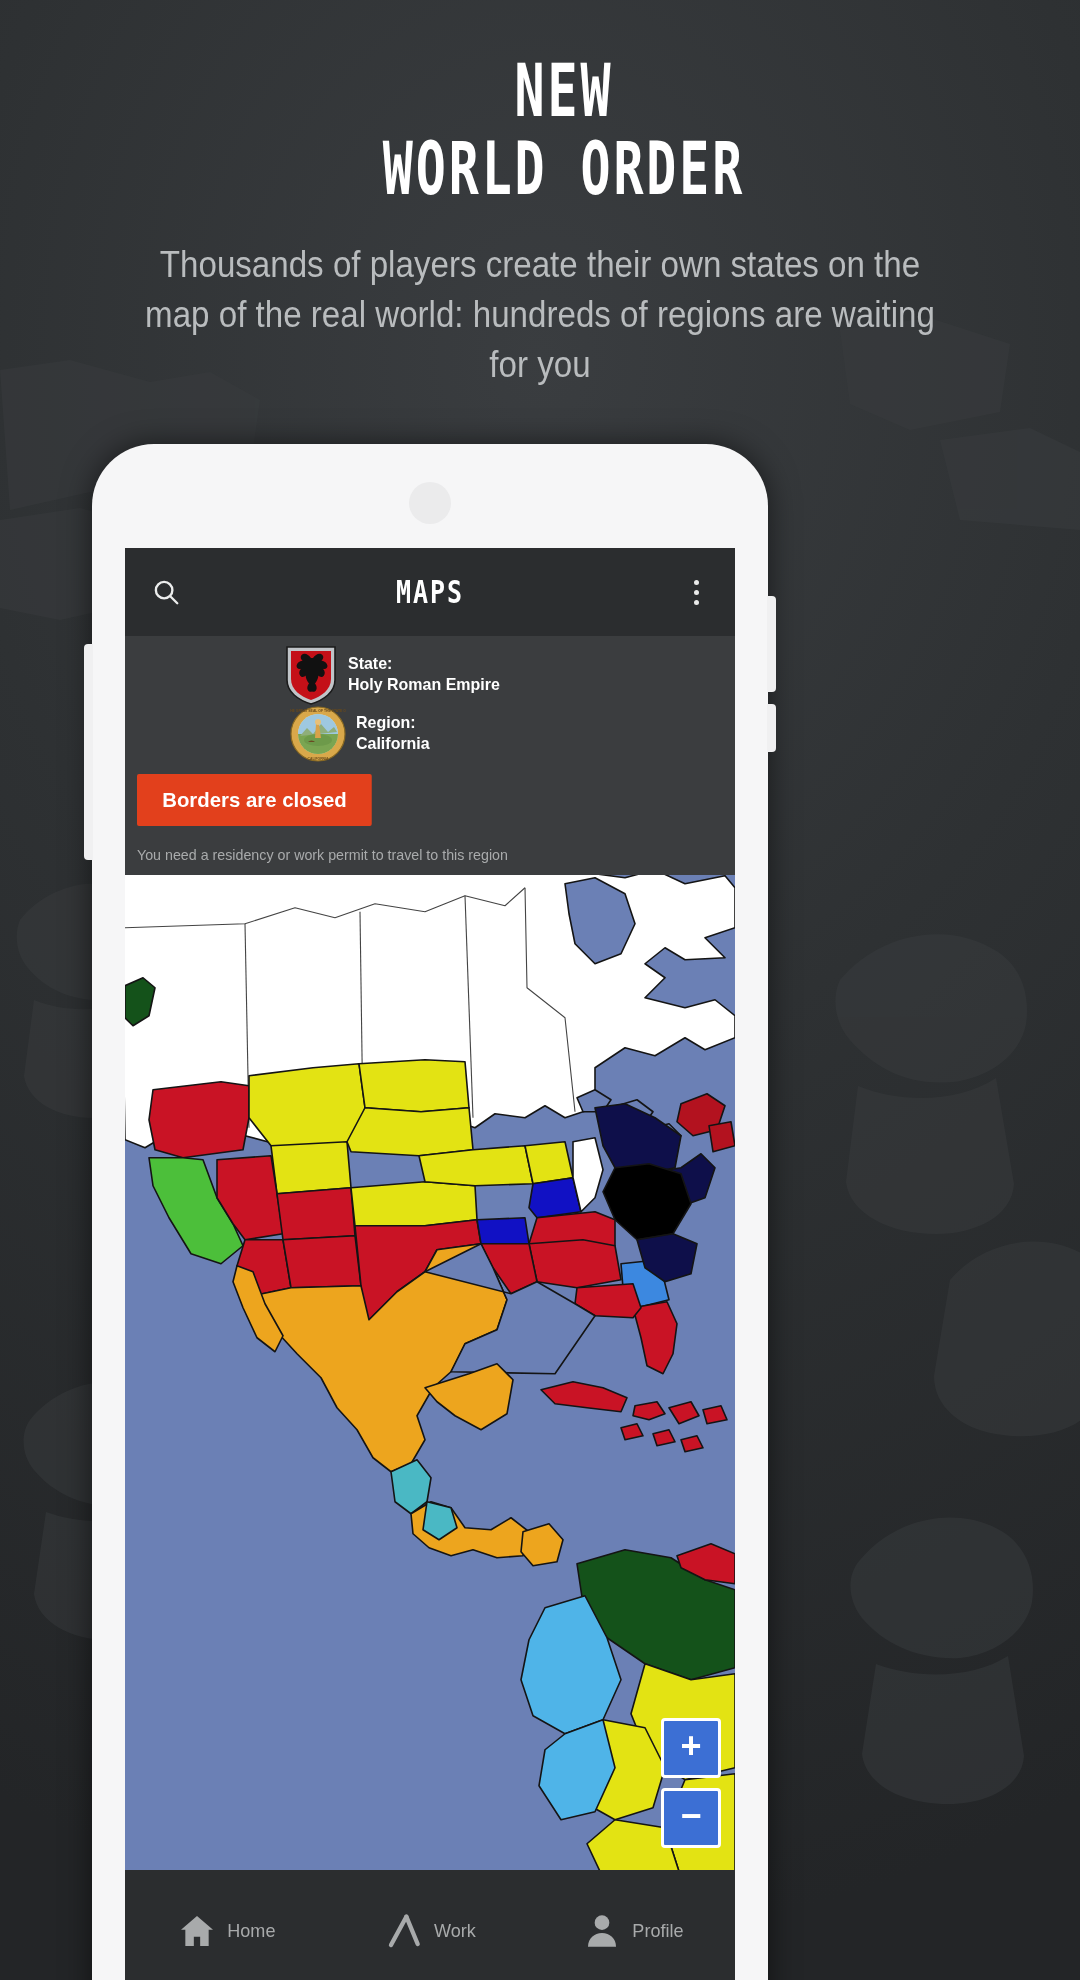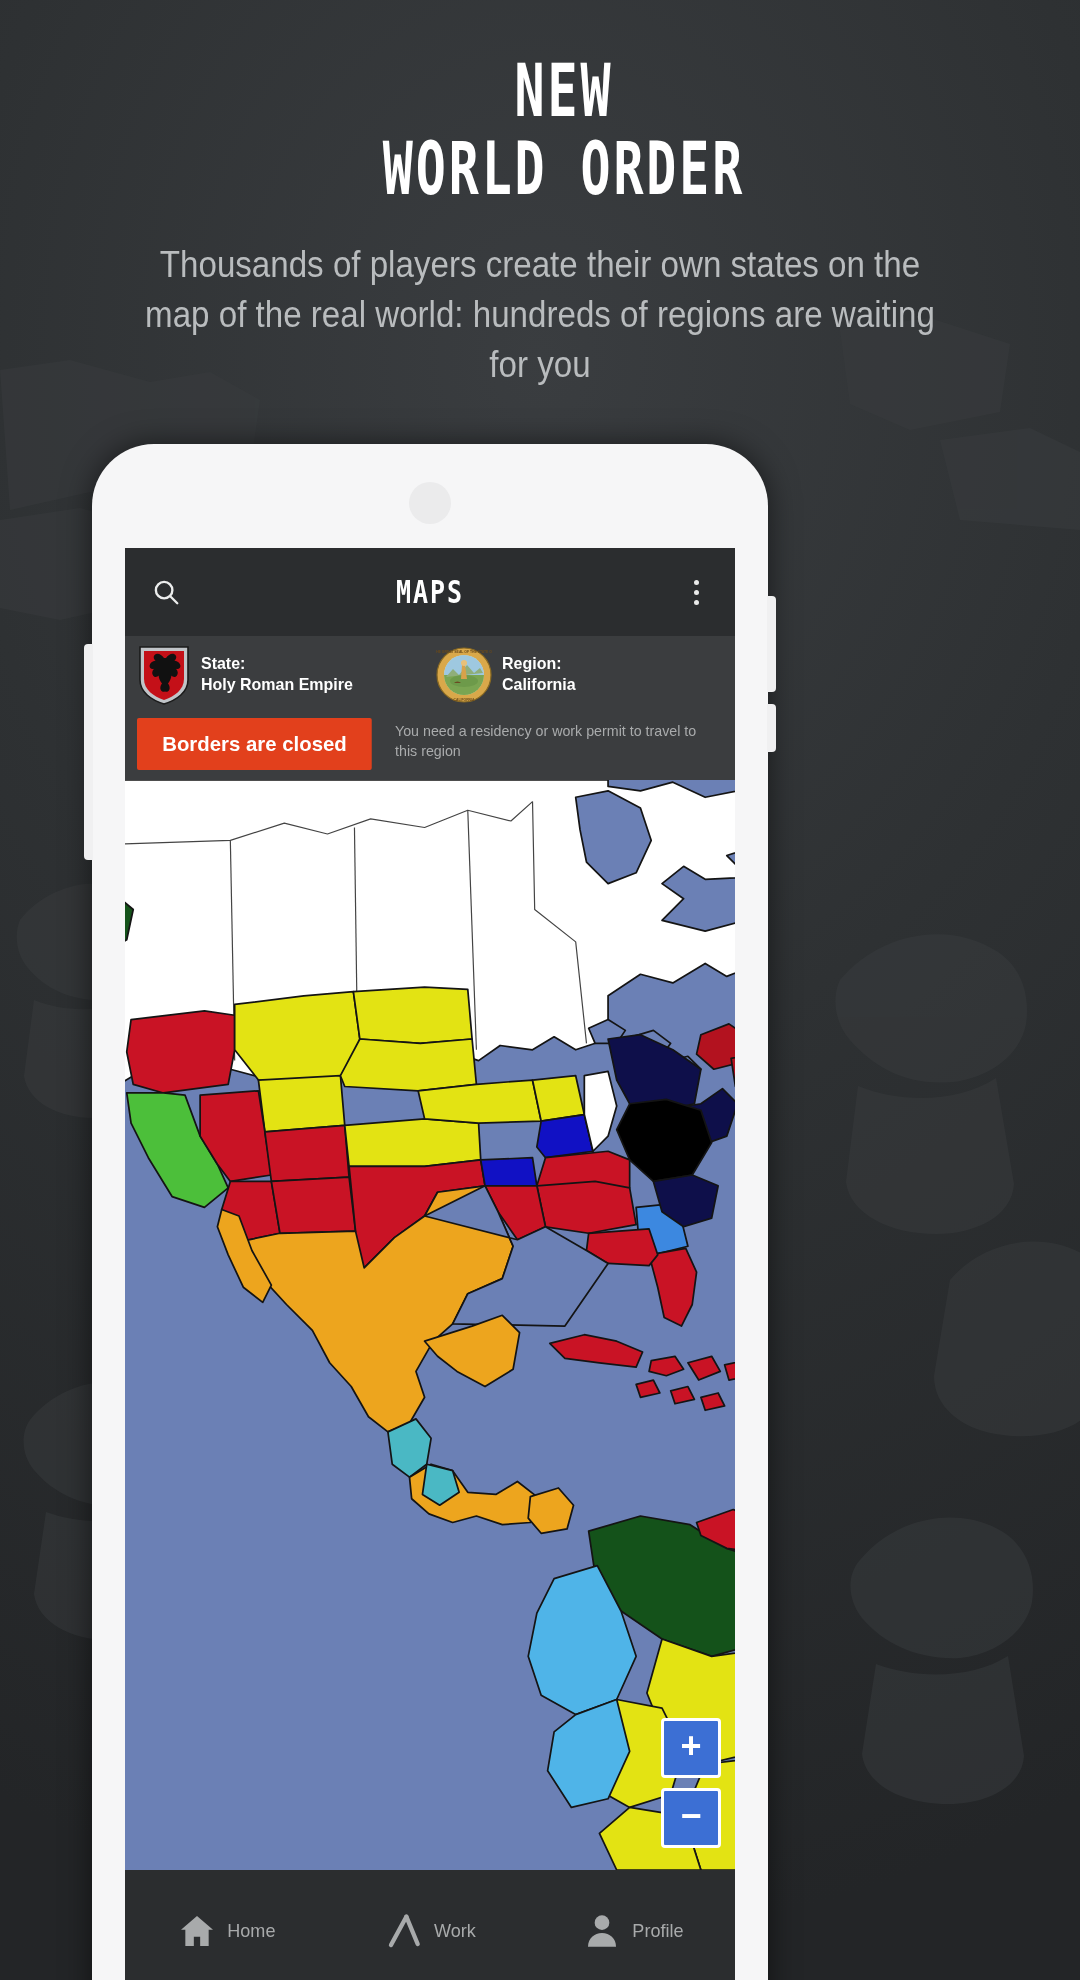--- a/index.html
+++ b/index.html
@@ -172,20 +172,21 @@
   #info-panel {
     background: #3b3d3f;
     flex: 0 0 auto;
     padding: 8px 0 10px 0;
   }
   #info-row {
     display: flex;
     align-items: center;
     padding: 0 12px;
     gap: 0;
+    flex-direction: column;
   }
   .info-block {
     display: flex;
     align-items: center;
     gap: 10px;
   }
   .info-block.state-block { width: 50%; }
   .info-block.region-block { width: 50%; padding-left: 6px; }
   .info-text { line-height: 1.22; }
   .info-label {
@@ -214,20 +215,21 @@
   .seal-emblem {
     width: 56px; height: 56px;
     flex: 0 0 auto;
   }
 
   #borders-row {
     display: flex;
     align-items: flex-start;
     padding: 12px 12px 0 12px;
     gap: 16px;
+    flex-direction: column;
   }
   #borders-closed-btn {
     background: #e2401c;
     color: #ffffff;
     font-size: 21px;
     font-weight: bold;
     padding: 14px 26px;
     border: none;
     border-radius: 2px;
     cursor: pointer;

